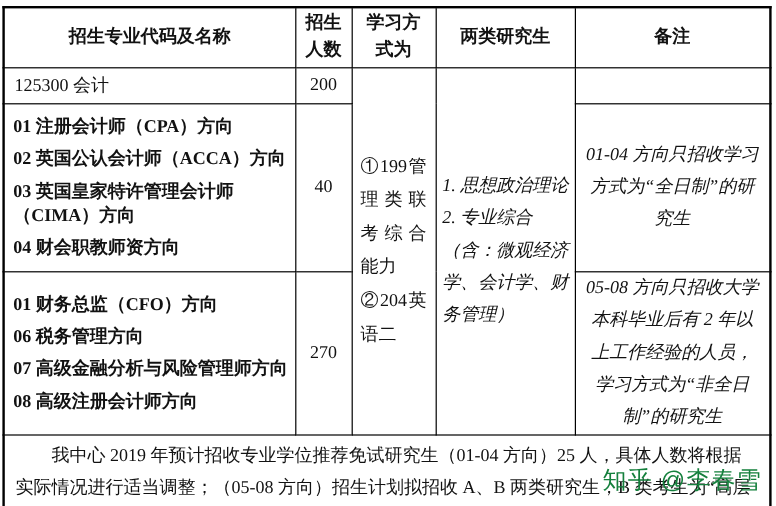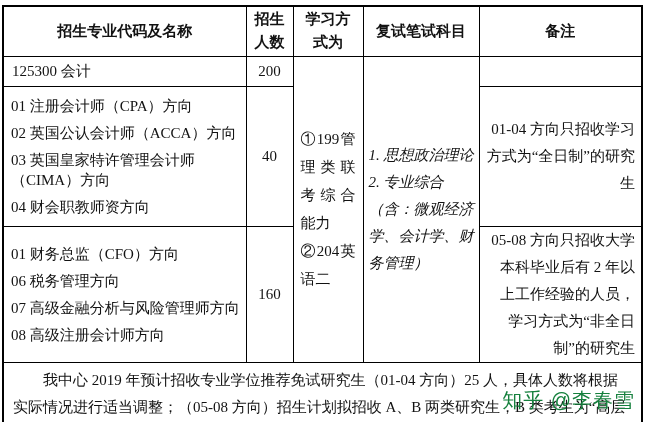--- a/index.html
+++ b/index.html
@@ -38,26 +38,26 @@
   }
   tr.r-header  { height: 50px; }
   tr.r-program { height: 30px; }
   tr.r-group1  { height: 140px; }
   tr.r-group2  { height: 111px; }
   tr.r-foot    { height: 80px; }
 
   .cell-program { padding-left: 8px; }
   .cell-count   { text-align: center; }
   .cell-dirs    { padding: 0 4px 0 7px; }
-  .dir          { line-height: 20px; margin: 7px 0; }
+  .dir          { line-height: 20px; margin: 7px 0; font-weight: bold; }
   .cell-exam    { padding: 0 7px; }
   .exam-item    { line-height: 28px; text-align: justify; }
   .cell-retest  { padding: 0 5px; font-style: italic; }
   .retest-item  { line-height: 27px; text-align: left; }
-  .cell-remark  { padding: 0 6px; line-height: 27px; text-align: right; }
+  .cell-remark  { padding: 0 6px; line-height: 27px; text-align: center; font-style: italic; }
   .cell-footnote {
     padding: 4px 9px;
     line-height: 27px;
     text-indent: 2em;
     text-align: left;
   }
   .watermark {
     position: absolute;
     right: 12px;
     bottom: 8px;
@@ -77,21 +77,21 @@
     <col style="width:70px">
     <col style="width:116px">
     <col style="width:163px">
   </colgroup>
 
   <tbody>
       <tr class="r-header">
     <th>招生专业代码及名称</th>
     <th>招生人数</th>
     <th>学习方式为</th>
-    <th>复试笔试科目</th>
+    <th>两类研究生</th>
     <th>备注</th>
   </tr>
 
   <tr class="r-program">
     <td class="cell-program">125300 会计</td>
     <td class="cell-count">200</td>
     <td class="cell-exam" rowspan="3">
       <div class="exam-item">①199管理类联考综合能力</div>
       <div class="exam-item">②204英语二</div>
     </td>
@@ -113,21 +113,21 @@
     <td class="cell-remark">01-04 方向只招收学习方式为“全日制”的研究生</td>
   </tr>
 
   <tr class="r-group2">
     <td class="cell-dirs">
       <div class="dir">01 财务总监（CFO）方向</div>
       <div class="dir">06 税务管理方向</div>
       <div class="dir">07 高级金融分析与风险管理师方向</div>
       <div class="dir">08 高级注册会计师方向</div>
     </td>
-    <td class="cell-count">160</td>
+    <td class="cell-count">270</td>
     <td class="cell-remark">05-08 方向只招收大学本科毕业后有 2 年以上工作经验的人员，学习方式为“非全日制”的研究生</td>
   </tr>
 
   <tr class="r-foot">
     <td class="cell-footnote" colspan="5">我中心 2019 年预计招收专业学位推荐免试研究生（01-04 方向）25 人，具体人数将根据实际情况进行适当调整；（05-08 方向）招生计划拟招收 A、B 两类研究生，B 类考生为“高层次应用型人才专项计划”考生，其录取比例不超过 30%，具体人数将根据实际情况进行适当调整。</td>
   </tr>
 </tbody>
   </table>
 
 <div class="watermark" style="color: #15803d;">知乎 @李春雪</div>

